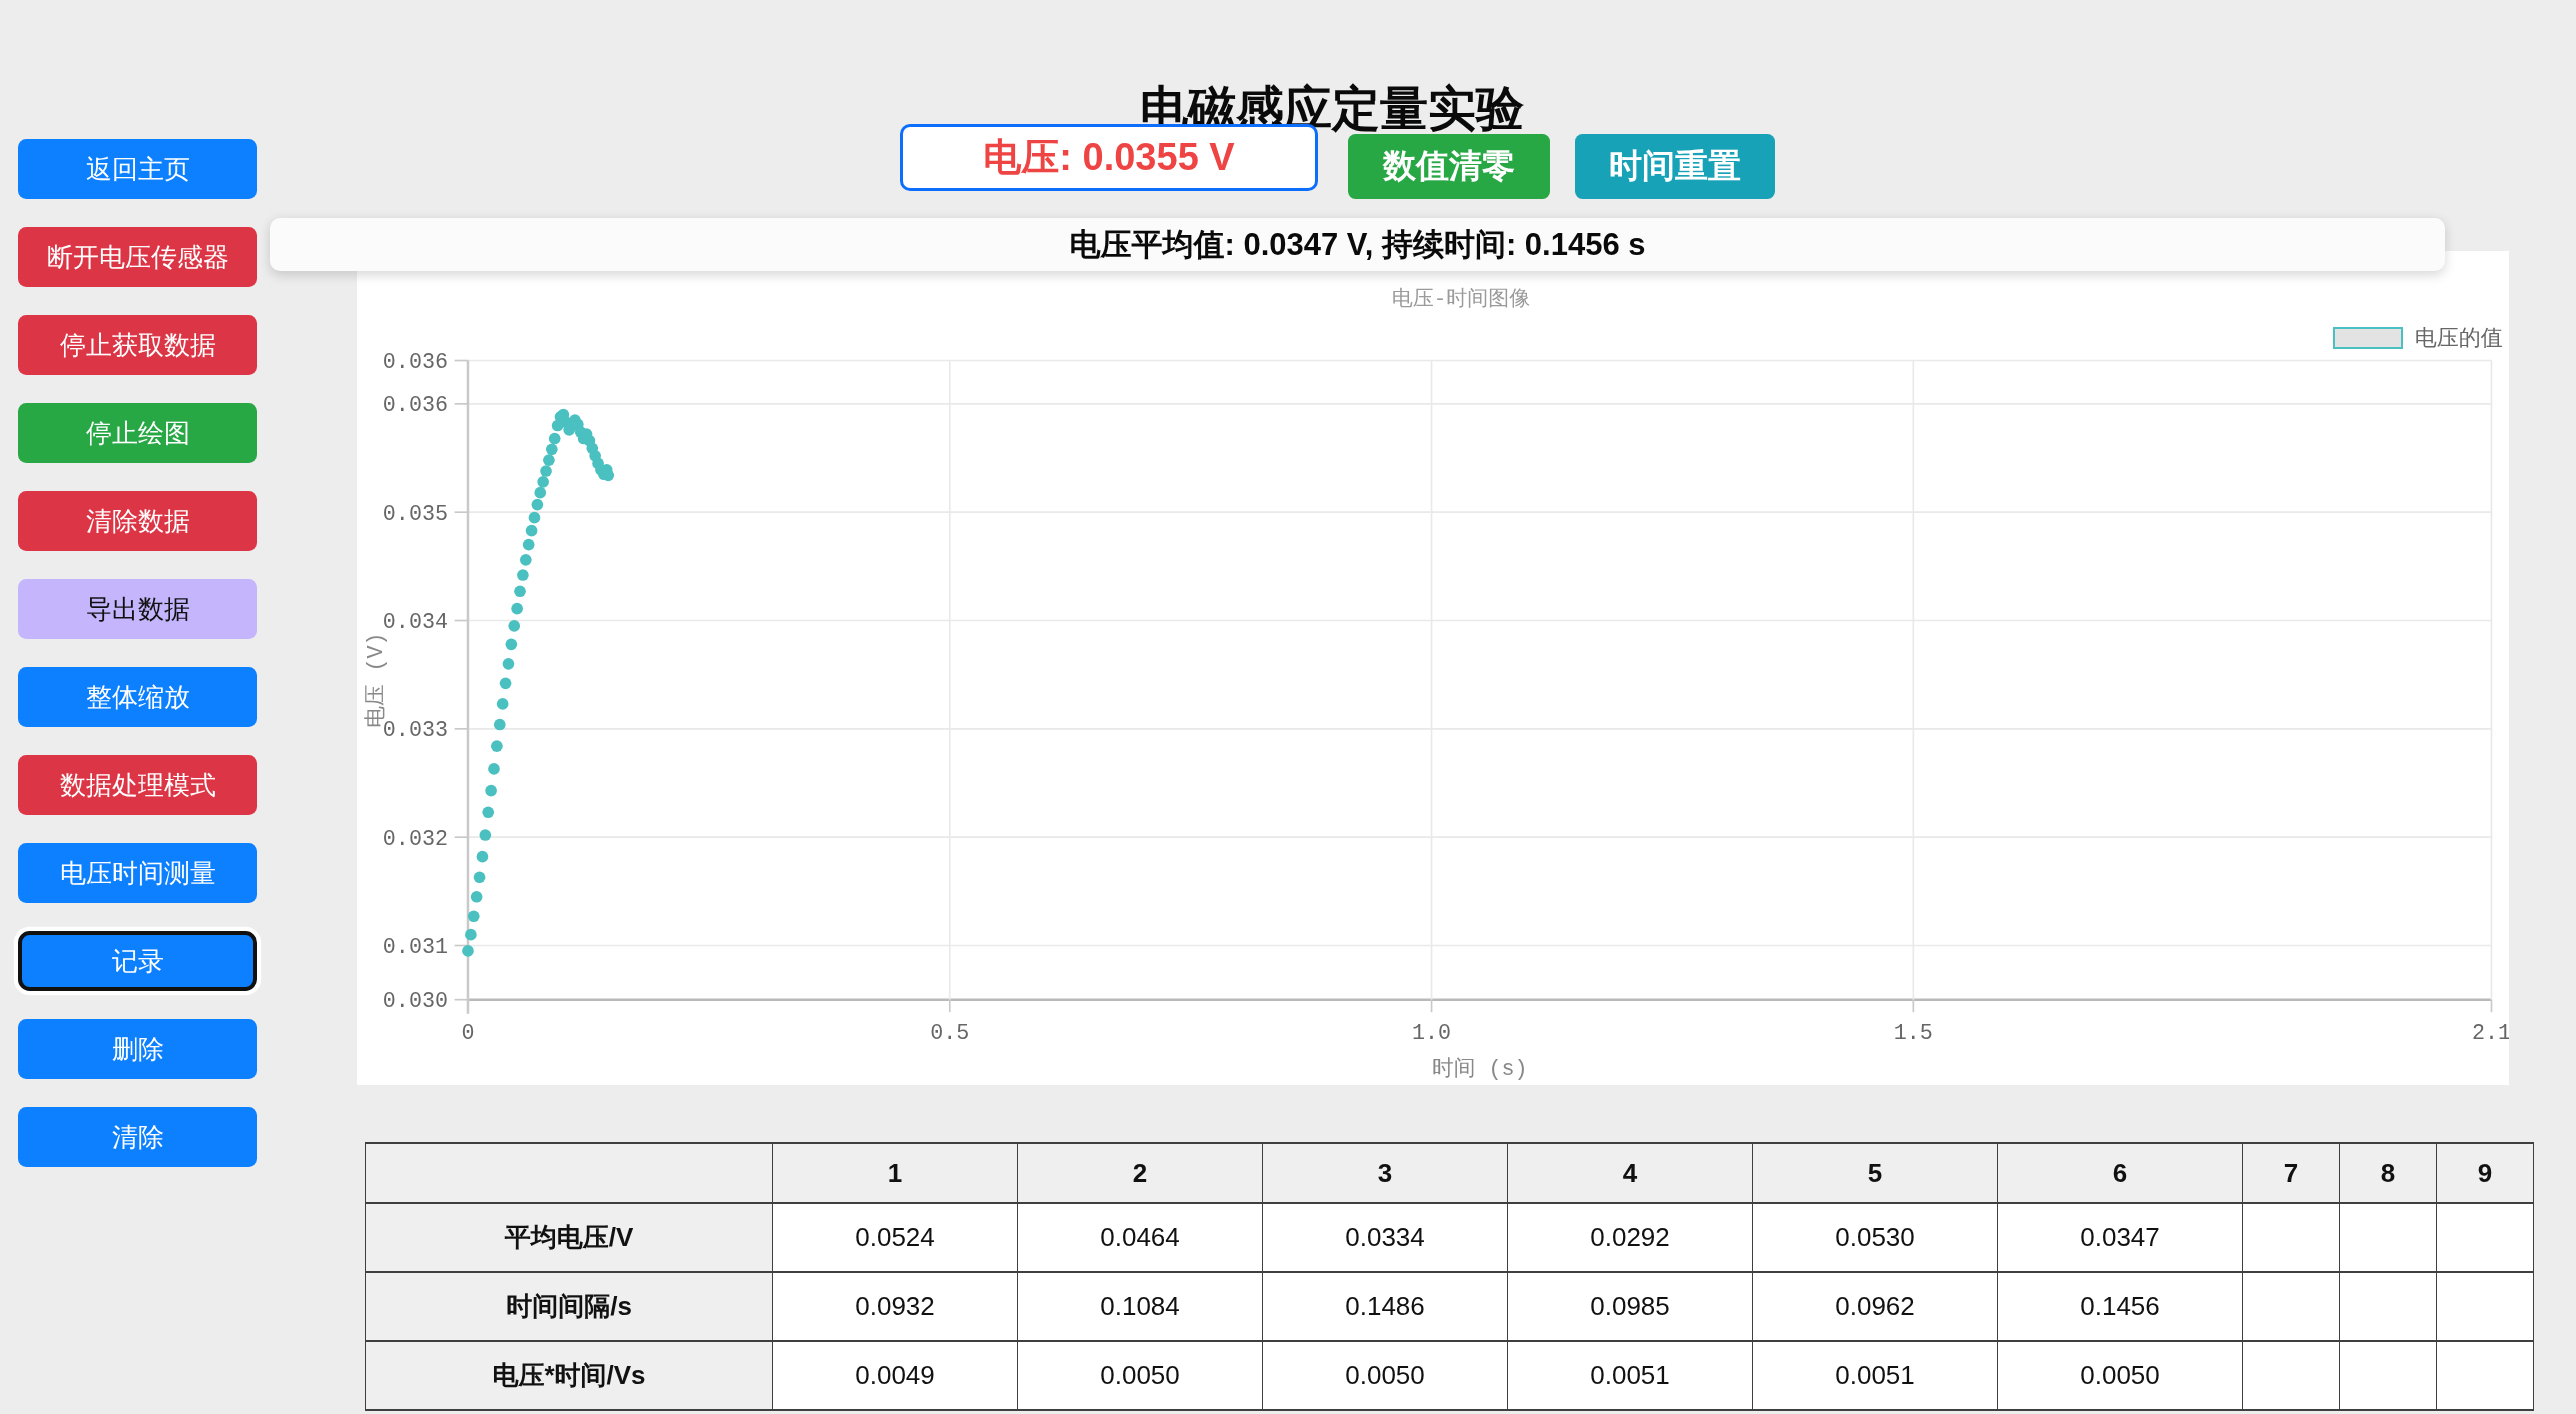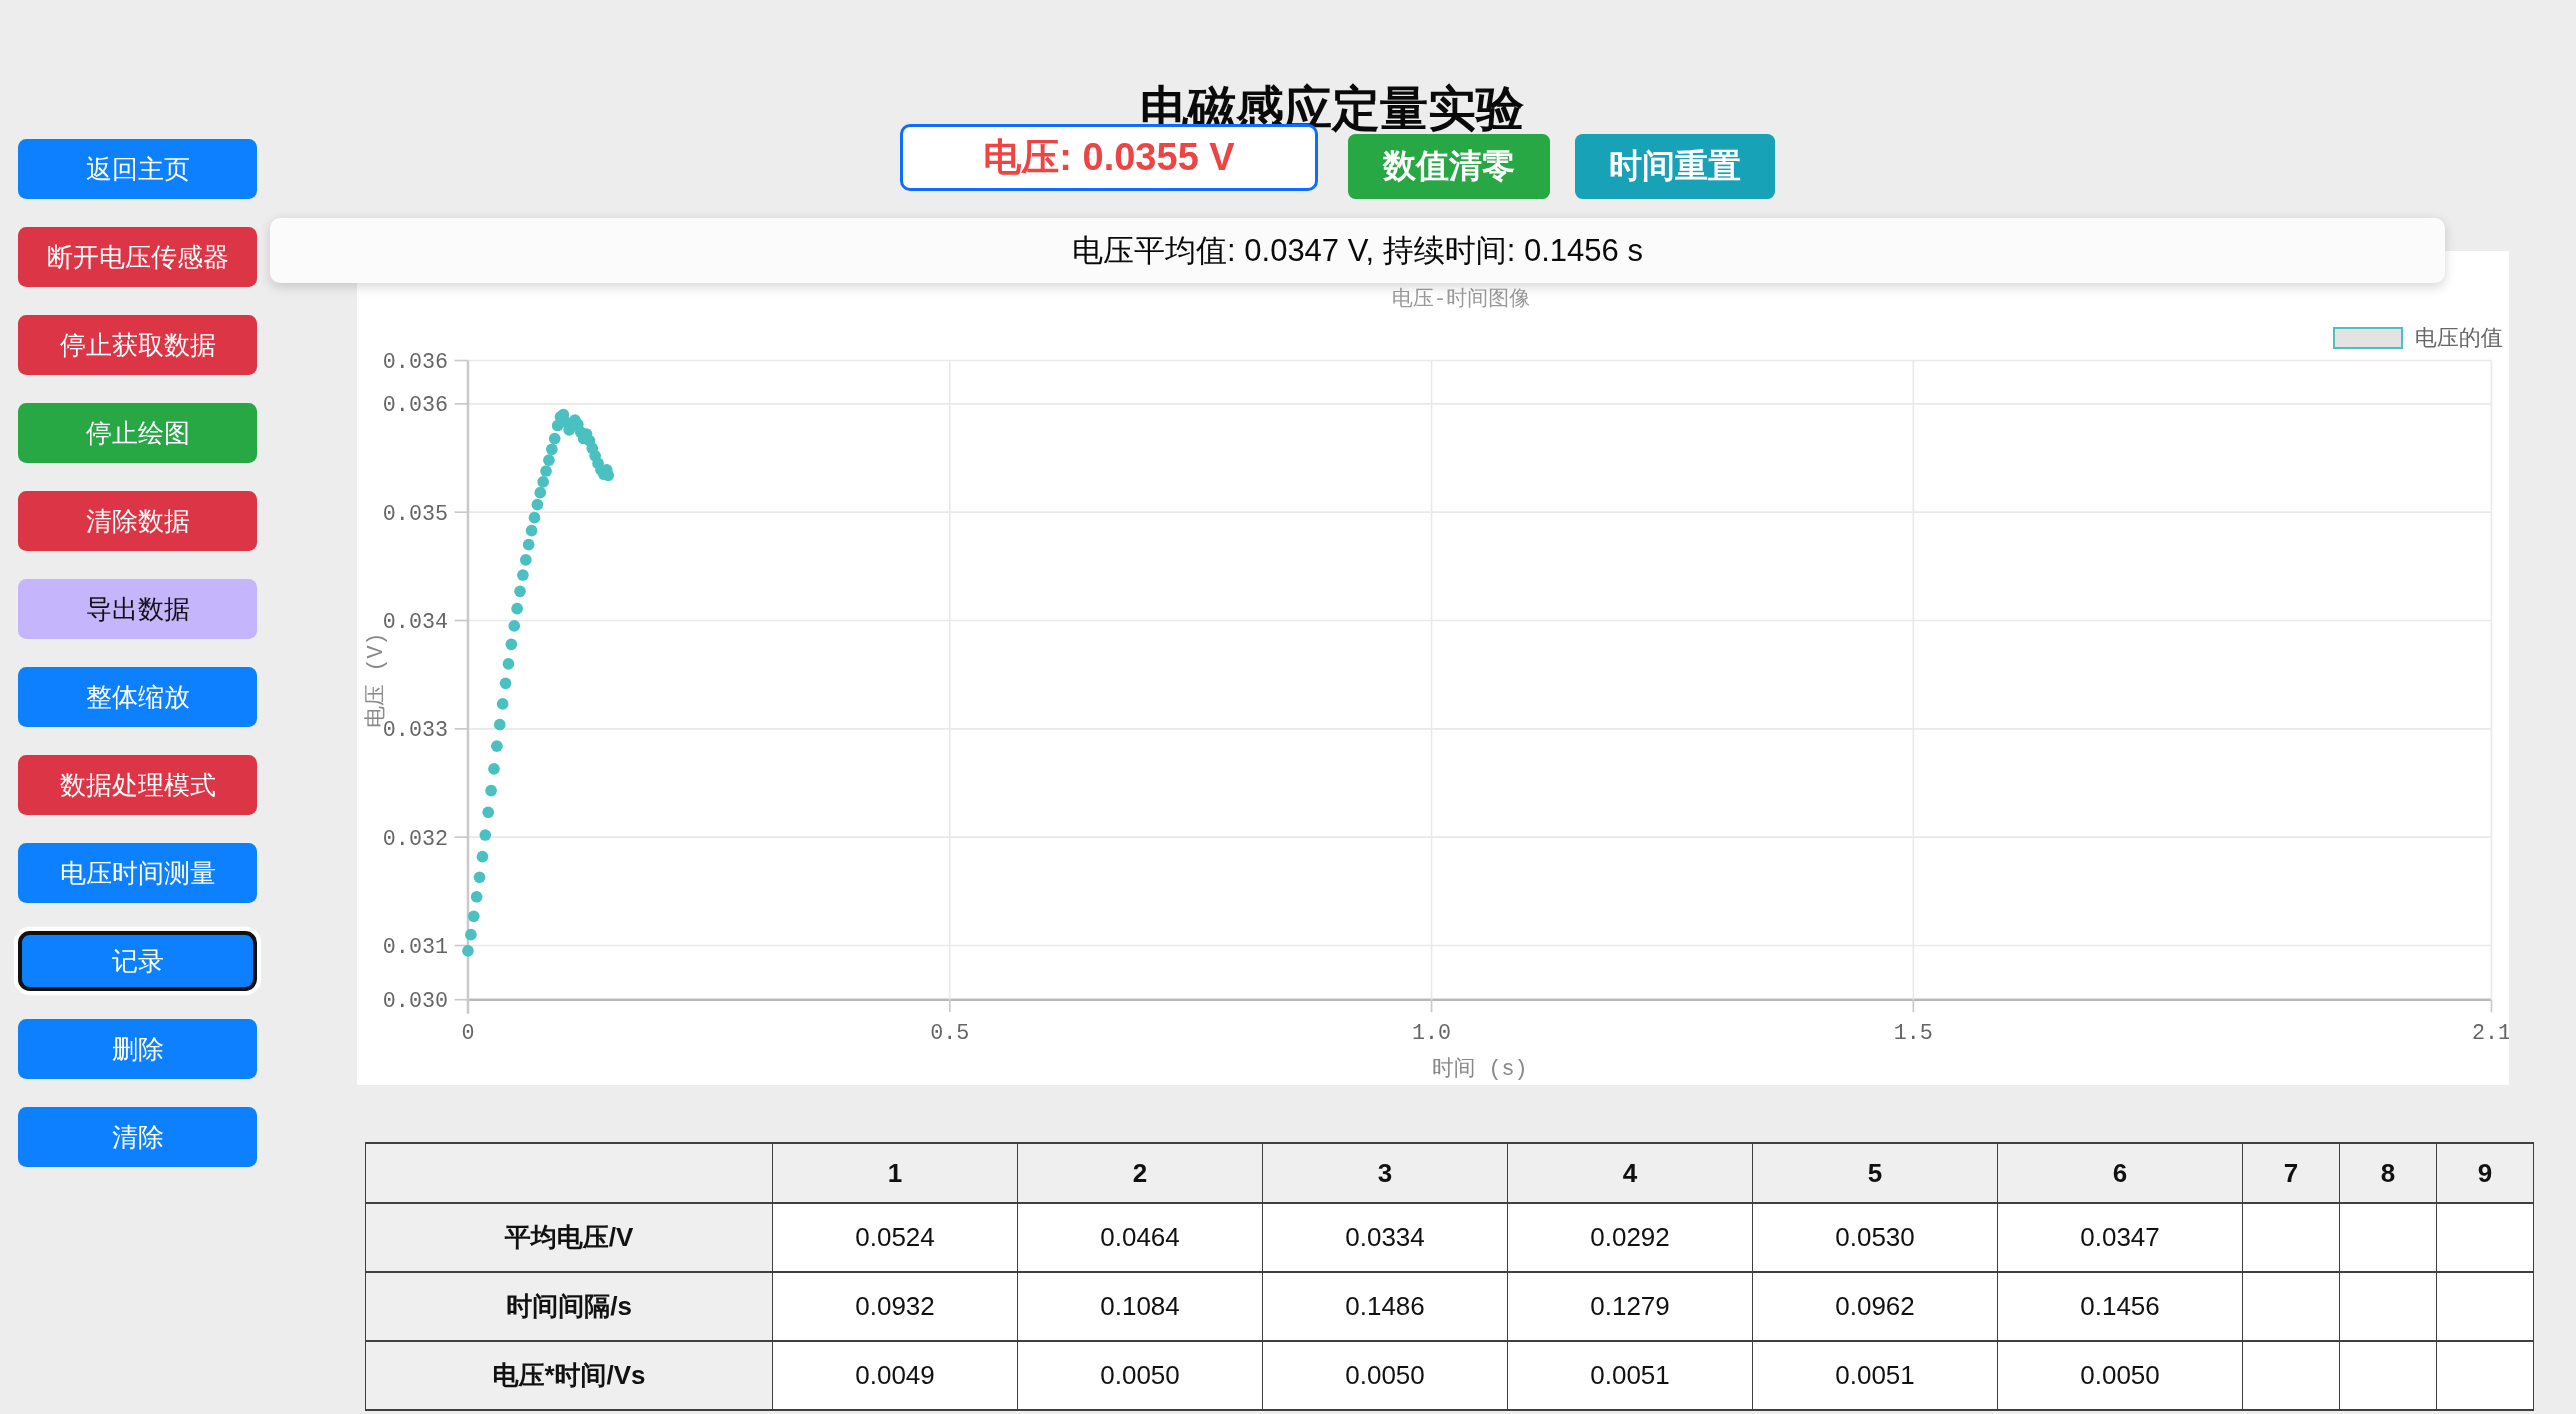--- a/index.html
+++ b/index.html
@@ -40,25 +40,25 @@
   .c-red{background:#dc3545;}
   .c-green{background:#28a745;}
   .c-yellow{background:#c4b5fd;color:#111;}
   .side-btn.active{
     border:4.2px solid #111;border-radius:11.7px;
     box-shadow:0 0 0 4.2px #ffffff;
   }
 
   
   #average-banner{
-    position:absolute;left:270px;top:218px;width:2175px;height:65px;
+    position:absolute;left:270px;top:218px;width:2175px;height:53px;
     background:#fbfbfb;border-radius:10px;z-index:5;
     box-shadow:0 3.3px 11.7px rgba(0,0,0,0.16);
     display:flex;align-items:center;justify-content:center;
-    font-size:31px;font-weight:normal;color:#0a0a0a;white-space:nowrap;
+    font-size:31px;font-weight:bold;color:#0a0a0a;white-space:nowrap;
   }
   #chart-card{
     position:absolute;left:357px;top:251px;width:2152px;height:834px;
     background:#ffffff;z-index:1;font-family:Liberation Mono, monospace;
   }
   #chart-title{
     position:absolute;left:1104px;top:33px;transform:translateX(-50%);
     font-size:21px;color:#9a9a9a;white-space:nowrap;
   }
   #chart-legend{
@@ -266,21 +266,21 @@
         <td>0.0347</td>
         <td></td>
         <td></td>
         <td></td>
       </tr>
       <tr>
         <td class="row-label">时间间隔/s</td>
         <td>0.0932</td>
         <td>0.1084</td>
         <td>0.1486</td>
-        <td>0.1279</td>
+        <td>0.0985</td>
         <td>0.0962</td>
         <td>0.1456</td>
         <td></td>
         <td></td>
         <td></td>
       </tr>
       <tr>
         <td class="row-label">电压*时间/Vs</td>
         <td>0.0049</td>
         <td>0.0050</td>

